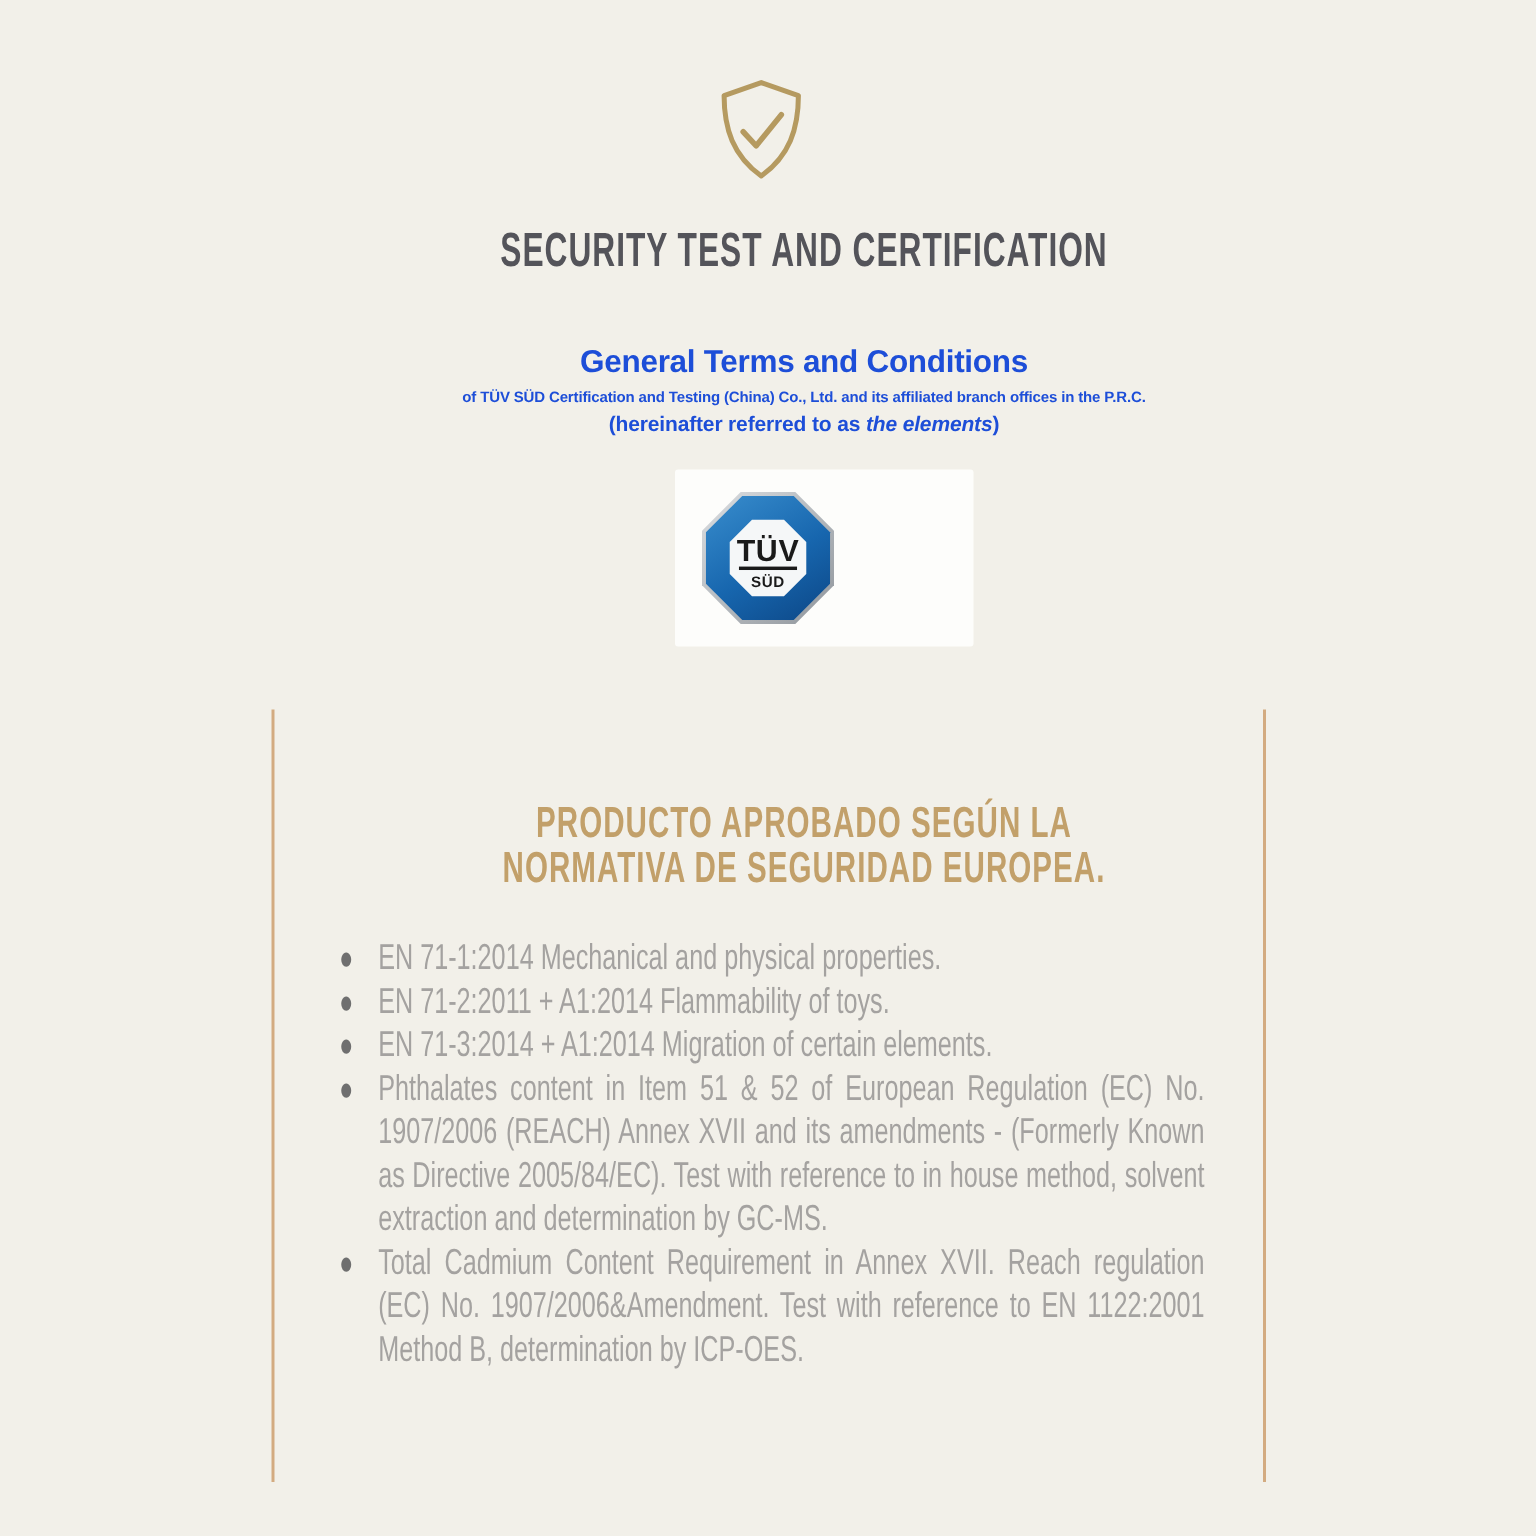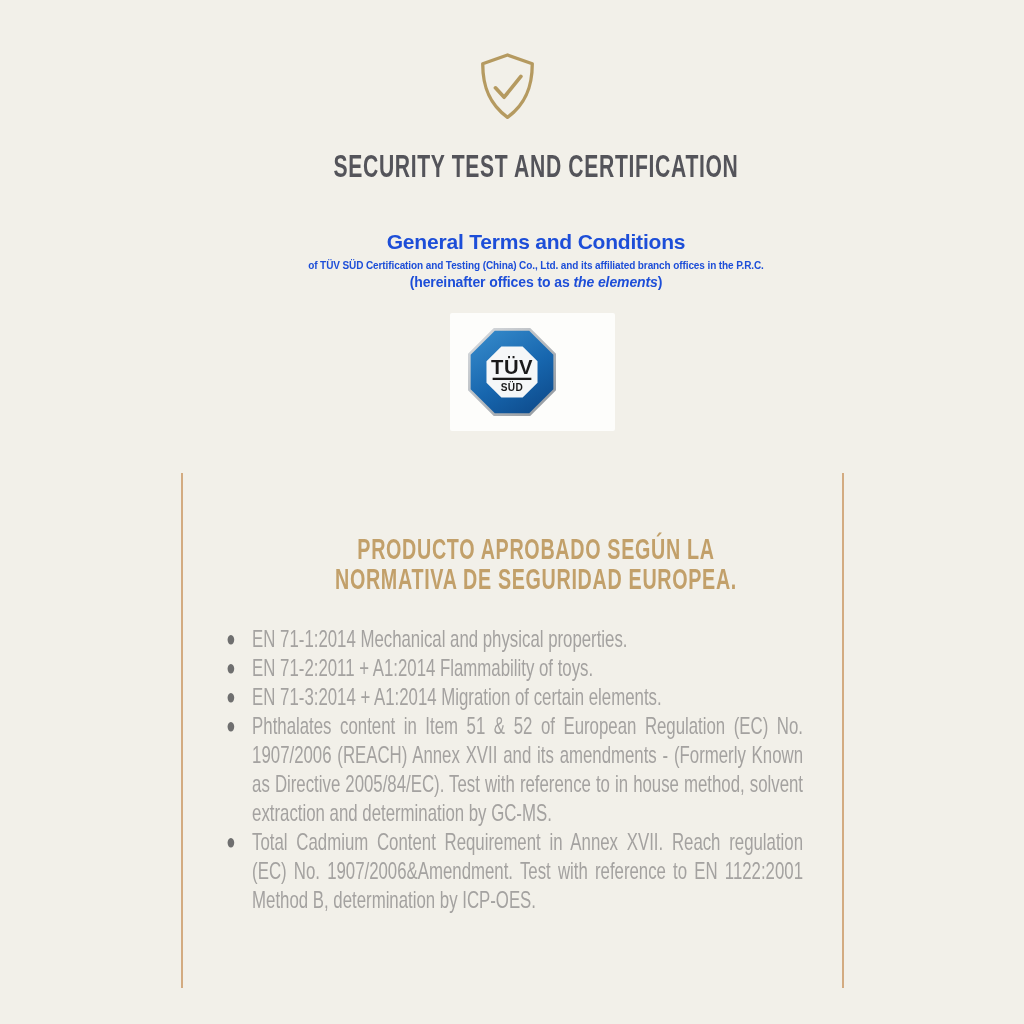--- a/index.html
+++ b/index.html
@@ -23,21 +23,21 @@
     white-space:nowrap;
   }
   
   .terms{position:absolute;left:0;right:0;top:229px;text-align:center;color:#1d4ed8;}
   .terms-heading{font-size:21px;font-weight:bold;line-height:25px;letter-spacing:-0.2px;}
   .terms-subheading{font-size:10px;font-weight:bold;line-height:17px;margin-top:3px;letter-spacing:-0.1px;}
   .terms-note{font-size:14px;font-weight:bold;line-height:17px;letter-spacing:-0.1px;}
   .terms-note .it{font-style:italic;}
   
   .logo-card{
-    position:absolute;left:450px;top:313px;width:165px;height:118px;
+    position:absolute;left:450px;top:313px;width:199px;height:118px;
     background:#fdfdfb;border-radius:2px;
   }
   .logo-octagon{position:absolute;left:18px;top:14px;width:88px;height:90px;}
   
   .accent-line{position:absolute;top:473px;width:2px;height:515px;background:#d3ab81;}
   .accent-line.left{left:181px;}
   .accent-line.right{left:842px;}
   
   .approval-heading{
     position:absolute;left:0;right:0;top:534px;
@@ -68,21 +68,21 @@
   <svg class="shield" viewBox="0 0 100 112" aria-hidden="true">
     <path d="M50 6 L87 19 C87 52 78 79 50 99 C22 79 13 52 13 19 Z" fill="none" stroke="#b59a60" stroke-width="5" stroke-linejoin="round"></path>
     <polyline points="32,55 45,69 70,38" fill="none" stroke="#b59a60" stroke-width="5.5" stroke-linecap="round" stroke-linejoin="round"></polyline>
   </svg>
 
   <div class="page-title">SECURITY TEST AND CERTIFICATION</div>
 
   <div class="terms">
     <div class="terms-heading">General Terms and Conditions</div>
     <div class="terms-subheading">of TÜV SÜD Certification and Testing (China) Co., Ltd. and its affiliated branch offices in the P.R.C.</div>
-    <div class="terms-note"><span>(hereinafter offices to as </span><span class="it">the elements</span><span>)</span></div>
+    <div class="terms-note"><span>(hereinafter referred to as </span><span class="it">the elements</span><span>)</span></div>
   </div>
 
   <div class="logo-card">
     <svg class="logo-octagon" viewBox="0 0 100 100" aria-hidden="true">
       <defs>
         <linearGradient id="silverG" x1="0" y1="0" x2="1" y2="1">
           <stop offset="0" stop-color="#dcdfe2"></stop>
             <stop offset="1" stop-color="#8f959b"></stop>
         </linearGradient>
         <linearGradient id="blueG" x1="0.2" y1="0" x2="0.8" y2="1">

